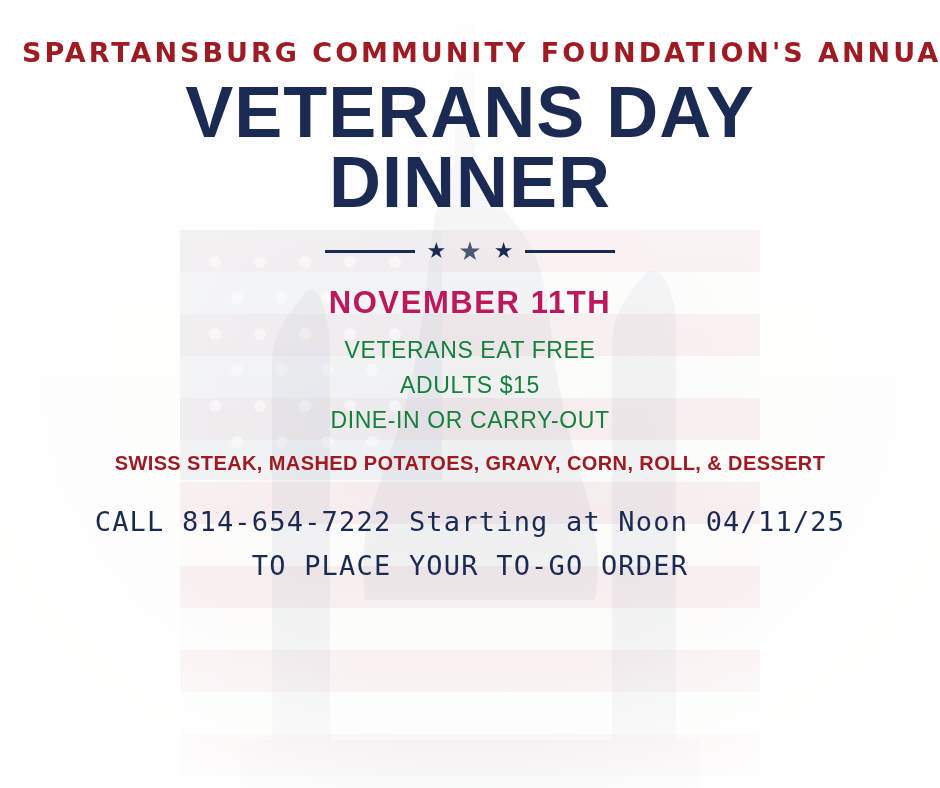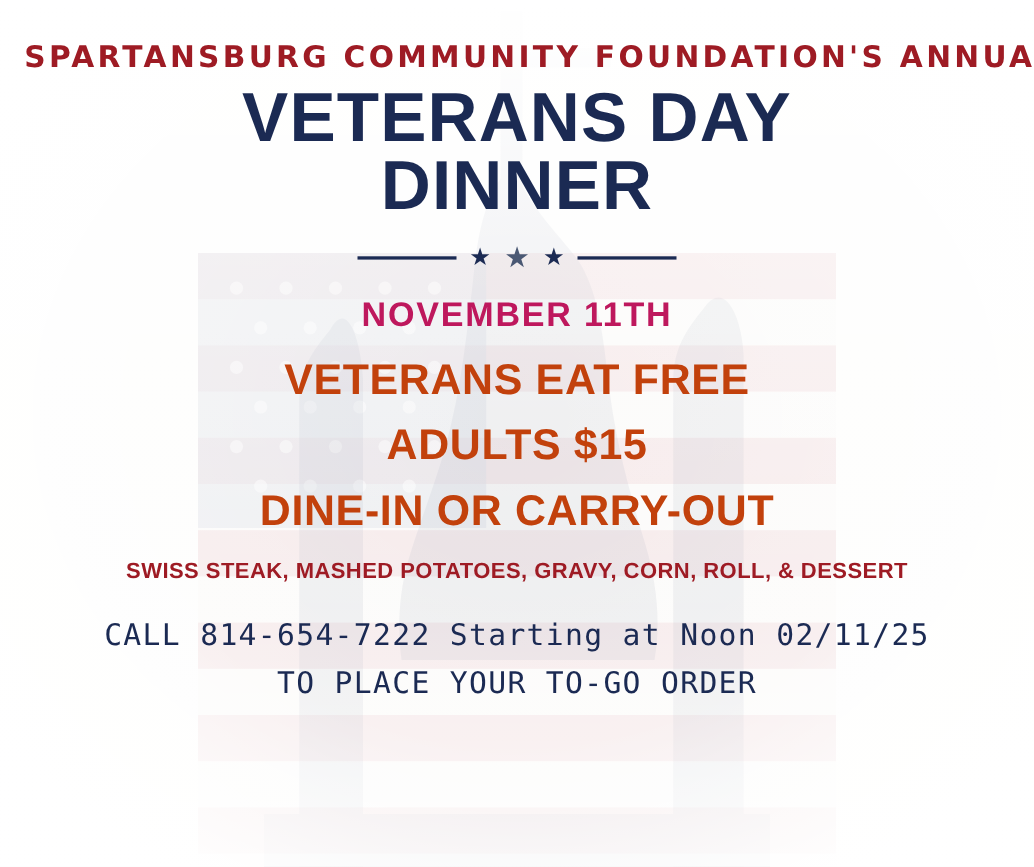--- a/index.html
+++ b/index.html
@@ -53,21 +53,21 @@
     line-height: 1.1;
     text-transform: uppercase;
     margin: 4px 0 6px 0;
     font-family: "DejaVu Sans", sans-serif;
     white-space: nowrap;
   }
 
   .title {
     color: #1b2a53;
     font-weight: bold;
-    font-size: 63px;
+    font-size: 72px;
     line-height: 0.95;
     letter-spacing: 1px;
     margin: 10px 0 0 0;
     text-transform: uppercase;
     font-family: "Liberation Sans", sans-serif;
   }
   .title .line2 {
     display: block;
     margin-top: 2px;
   }
@@ -103,23 +103,23 @@
     letter-spacing: 1.6px;
     line-height: 1.38;
     text-transform: uppercase;
     margin: 0 0 8px 0;
   }
 
   .price-list {
     margin: 4px 0 0 0;
   }
   .price-list .pl {
-    color: #c2410c;
-    font-weight: bold;
-    font-size: 39px;
+    color: #15803d;
+    font-weight: normal;
+    font-size: 23px;
     letter-spacing: 0.6px;
     line-height: 1.52;
     text-transform: uppercase;
   }
 
   .menu {
     color: #9e1b24;
     font-weight: bold;
     font-size: 20px;
     letter-spacing: 0.4px;
@@ -259,18 +259,18 @@
 
     <div class="price-list">
       <div class="pl">VETERANS EAT FREE</div>
       <div class="pl">ADULTS $15</div>
       <div class="pl">DINE-IN OR CARRY-OUT</div>
     </div>
 
     <div class="menu">SWISS STEAK, MASHED POTATOES, GRAVY, CORN, ROLL, &amp; DESSERT</div>
 
     <div class="callout">
-      <span class="l1">CALL 814-654-7222 Starting at Noon 02/11/25</span>
+      <span class="l1">CALL 814-654-7222 Starting at Noon 04/11/25</span>
       <span class="l2">TO PLACE YOUR TO-GO ORDER</span>
     </div>
 
   </div>
 </div>
 
 </body></html>

